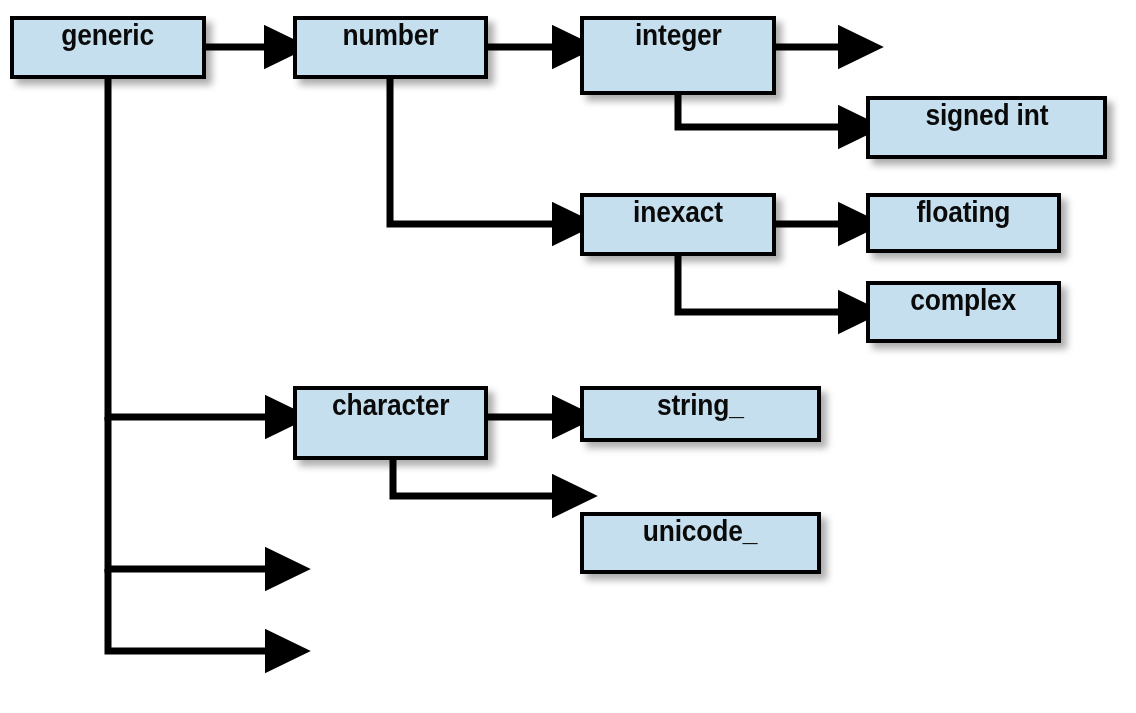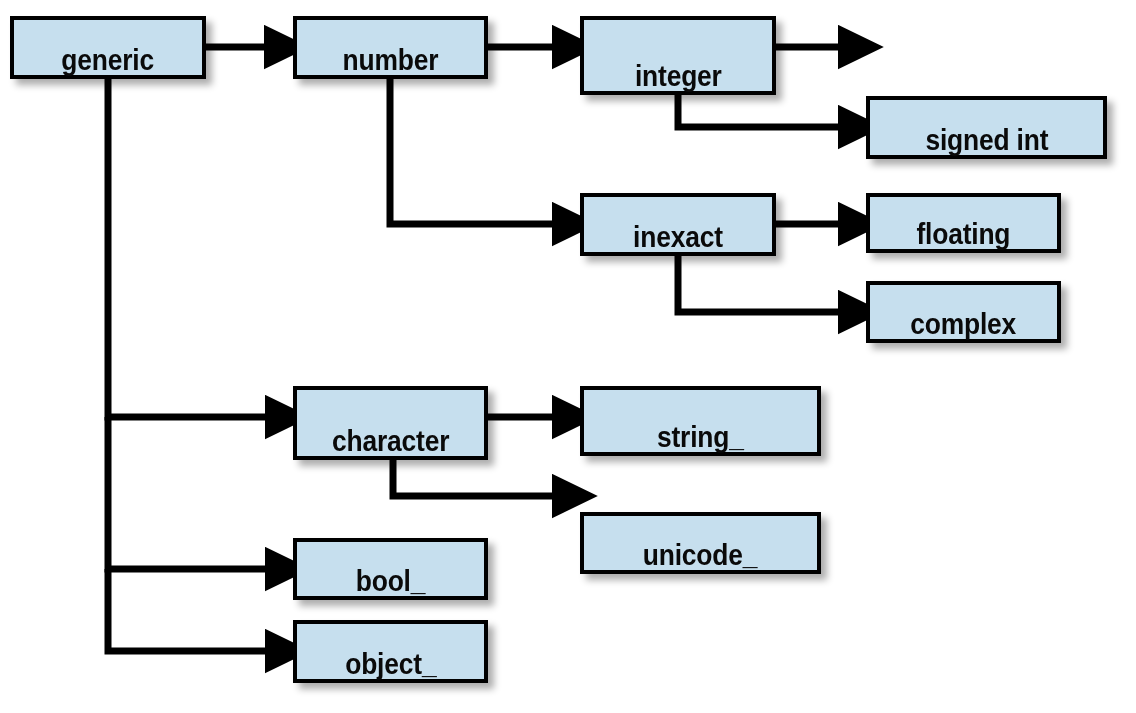--- a/index.html
+++ b/index.html
@@ -24,21 +24,21 @@
     width: 1136px;
     height: 713px;
   }
   .node {
     position: absolute;
     box-sizing: border-box;
     background: #c6dfee;
     border: 4px solid #000000;
     box-shadow: 6px 6px 7px rgba(0, 0, 0, 0.32);
     display: flex;
-    align-items: flex-end;
+    align-items: flex-start;
     justify-content: center;
     z-index: 3;
   }
   .node-label {
     font-family: "Liberation Sans", sans-serif;
     font-weight: bold;
     font-size: 30px;
     line-height: 1;
     color: #0a0a0a;
     letter-spacing: -0.2px;
@@ -101,29 +101,23 @@
   </div>
 
   <div class="node" style="left:866px; top:281px; width:195px; height:62px;">
     <span class="node-label">complex</span>
   </div>
 
   <div class="node" style="left:293px; top:386px; width:195px; height:74px;">
     <span class="node-label">character</span>
   </div>
 
-  <div class="node" style="left:580px; top:386px; width:241px; height:70px;">
+  <div class="node" style="left:580px; top:386px; width:241px; height:56px;">
     <span class="node-label">string_</span>
   </div>
 
   <div class="node" style="left:580px; top:466px; width:241px; height:62px;margin-top:46px;">
     <span class="node-label">unicode_</span>
   </div>
 
-  <div class="node" style="left:293px; top:538px; width:195px; height:62px;">
-    <span class="node-label">bool_</span>
-  </div>
 
-  <div class="node" style="left:293px; top:620px; width:195px; height:63px;">
-    <span class="node-label">object_</span>
-  </div>
 
 </div>
 
 </body></html>

